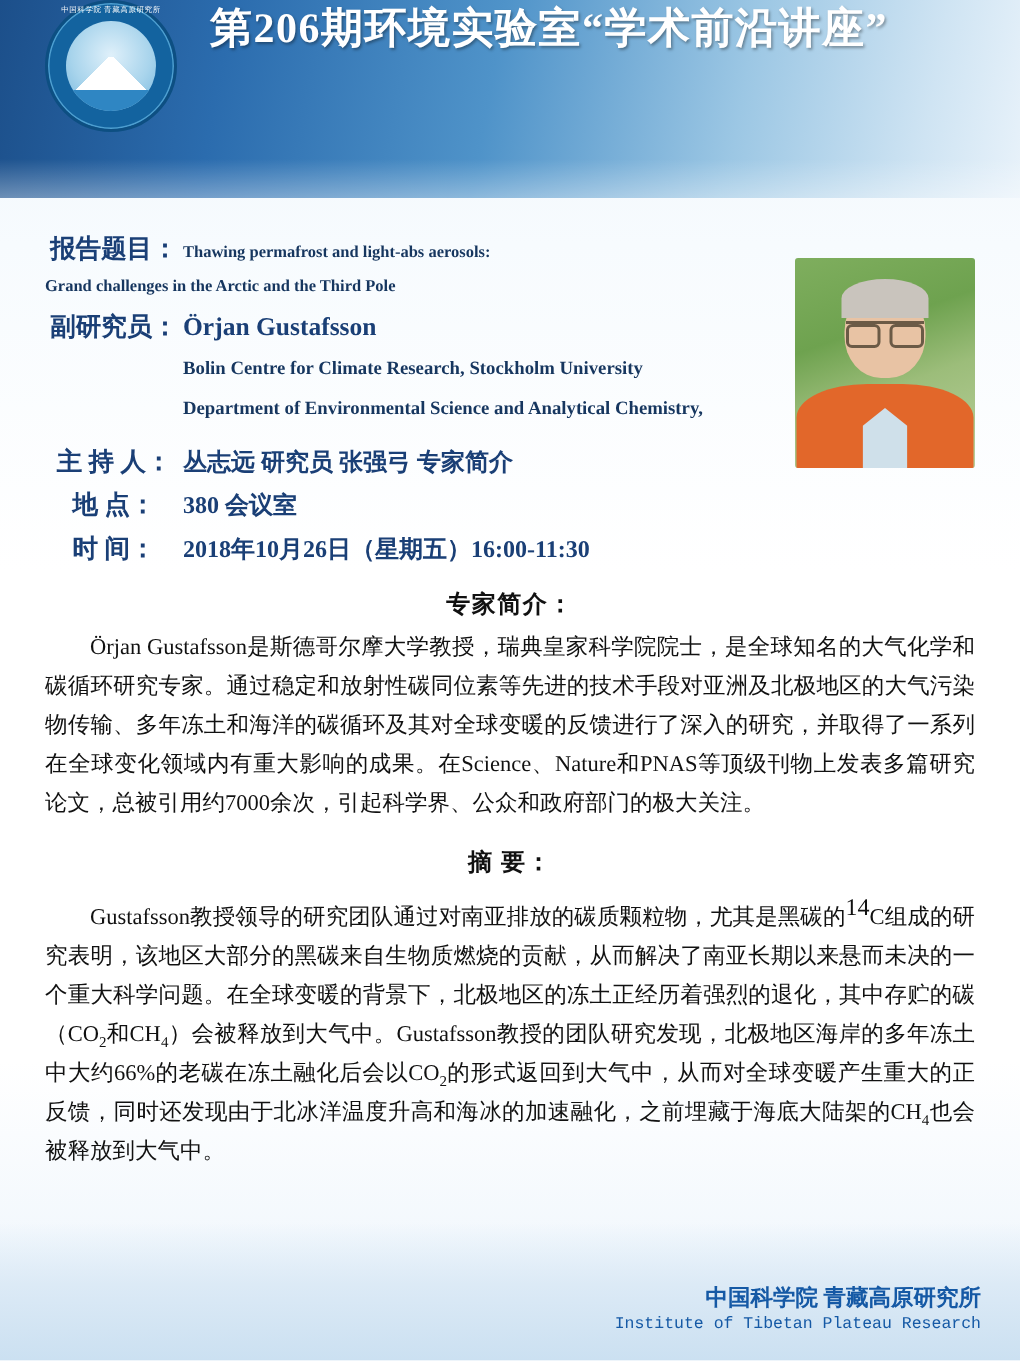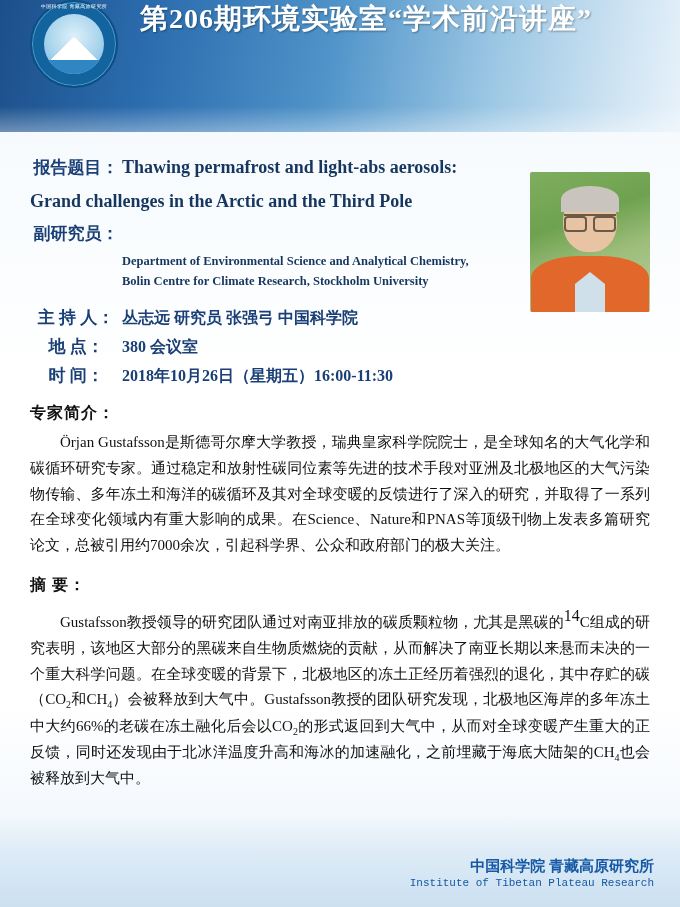--- a/index.html
+++ b/index.html
@@ -197,21 +197,21 @@
     display: inline-block;
   }
   .value {
     color: #1a3f76;
     font-size: 16px;
     font-weight: bold;
     font-family: "Liberation Serif", serif;
   }
   .title-en {
     color: #16365f;
-    font-size: 18px;
+    font-size: 11px;
     font-weight: bold;
     font-family: "Liberation Serif", serif;
     line-height: 1.55;
   }
   .title-en-2 {
   }
   .affil {
     color: #16365f;
     font-size: 12.5px;
     font-weight: bold;
@@ -228,20 +228,21 @@
   }
   .spacer-14 { height: 14px; }
   
   .section-heading {
     color: #111111;
     font-size: 16px;
     font-weight: bold;
     margin: 16px 0 6px 0;
     font-family: "Liberation Serif", serif;
     letter-spacing: 1px;
+    text-align: center;
   }
   .para {
     color: #111111;
     font-size: 15px;
     line-height: 1.72;
     text-align: justify;
     text-justify: inter-ideograph;
     text-indent: 2em;
     margin: 0 0 6px 0;
     font-family: "Liberation Serif", serif;
@@ -304,30 +305,31 @@
     </div>
 
     <div class="row">
       <span class="label label-wide">报告题目：</span>
       <span class="title-en">Thawing permafrost and light-abs aerosols:</span>
     </div>
     <div class="title-en title-en-2">Grand challenges in the Arctic and the Third Pole</div>
 
     <div class="row" style="margin-top:6px">
       <span class="label label-wide">副研究员：</span>
-    </div>
-
+      <span class="speaker-name">Örjan Gustafsson</span>
+    </div>
+
+    <div class="affil" style="margin-top:0">Bolin Centre for Climate Research, Stockholm University</div>
     <div class="affil">Department of Environmental Science and Analytical Chemistry,</div>
-    <div class="affil" style="margin-top:0">Bolin Centre for Climate Research, Stockholm University</div>
 
     <div class="spacer-14"></div>
 
     <div class="row">
       <span class="label label-wide">主 持 人：</span>
-      <span class="value">丛志远 研究员 张强弓 中国科学院</span>
+      <span class="value">丛志远 研究员 张强弓 专家简介</span>
     </div>
     <div class="row">
       <span class="label label-wide">地    点：</span>
       <span class="value">380 会议室</span>
     </div>
     <div class="row">
       <span class="label label-wide">时    间：</span>
       <span class="value">2018年10月26日（星期五）16:00-11:30</span>
     </div>
 

